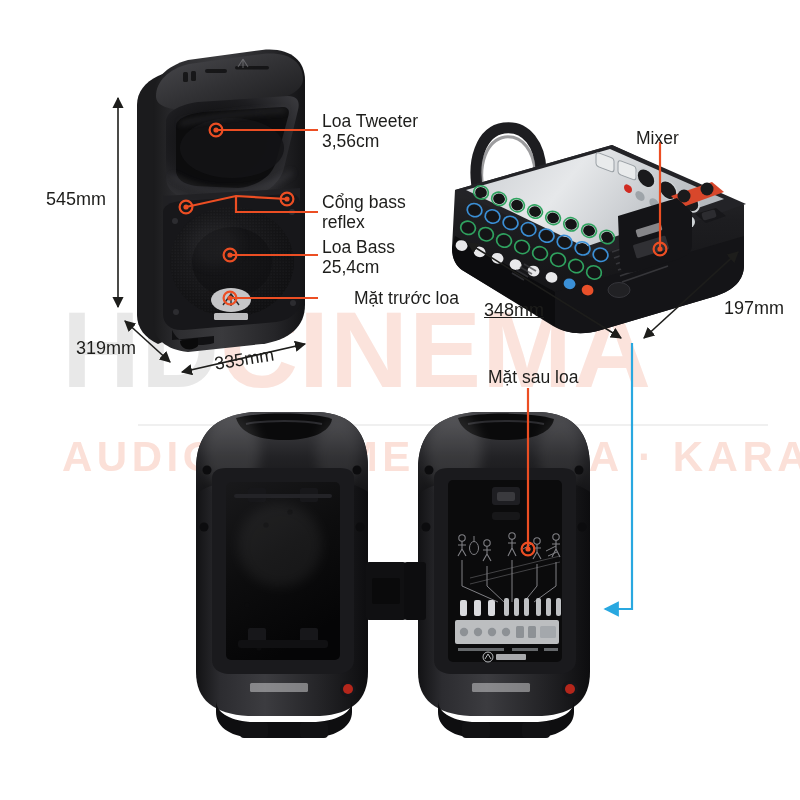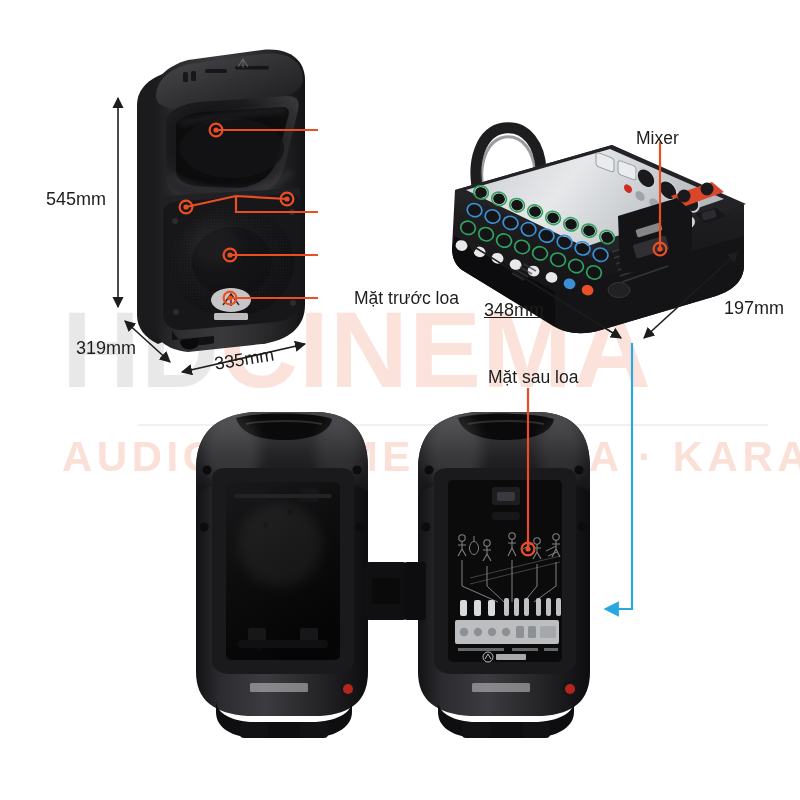--- a/index.html
+++ b/index.html
@@ -557,22 +557,25 @@
         <circle cx="660" cy="249" r="6.4" fill="none" stroke="#ec4e23" stroke-width="2.2"></circle>
         <circle cx="660" cy="249" r="2.6" fill="#ec4e23"></circle>
       </g>
       <g>
         <circle cx="528" cy="549" r="6.4" fill="none" stroke="#ec4e23" stroke-width="2.2"></circle>
         <circle cx="528" cy="549" r="2.6" fill="#ec4e23"></circle>
       </g>
     </g>
   </svg>
 
-
-
+  <div class="lbl" style="left:322px;top:111px;"><span>Loa Tweeter</span><br><span>3,56cm</span></div>
+
+  <div class="lbl" style="left:322px;top:192px;"><span>Cổng bass</span><br><span>reflex</span></div>
+
+  <div class="lbl" style="left:322px;top:237px;"><span>Loa Bass</span><br><span>25,4cm</span></div>
 
   <div class="lbl" style="left:322px;top:288px;margin-left:32px;">Mặt trước loa</div>
 
   <div class="lbl" style="left:636px;top:128px;">Mixer</div>
 
   <div class="lbl" style="left:488px;top:367px;">Mặt sau loa</div>
 
   <div class="dim" style="left:46px;top:189px;">545mm</div>
   <div class="dim" style="left:48px;top:338px;margin-left:28px;">319mm</div>
   <div class="dim rot335" style="left:213px;top:354px;">335mm</div>

